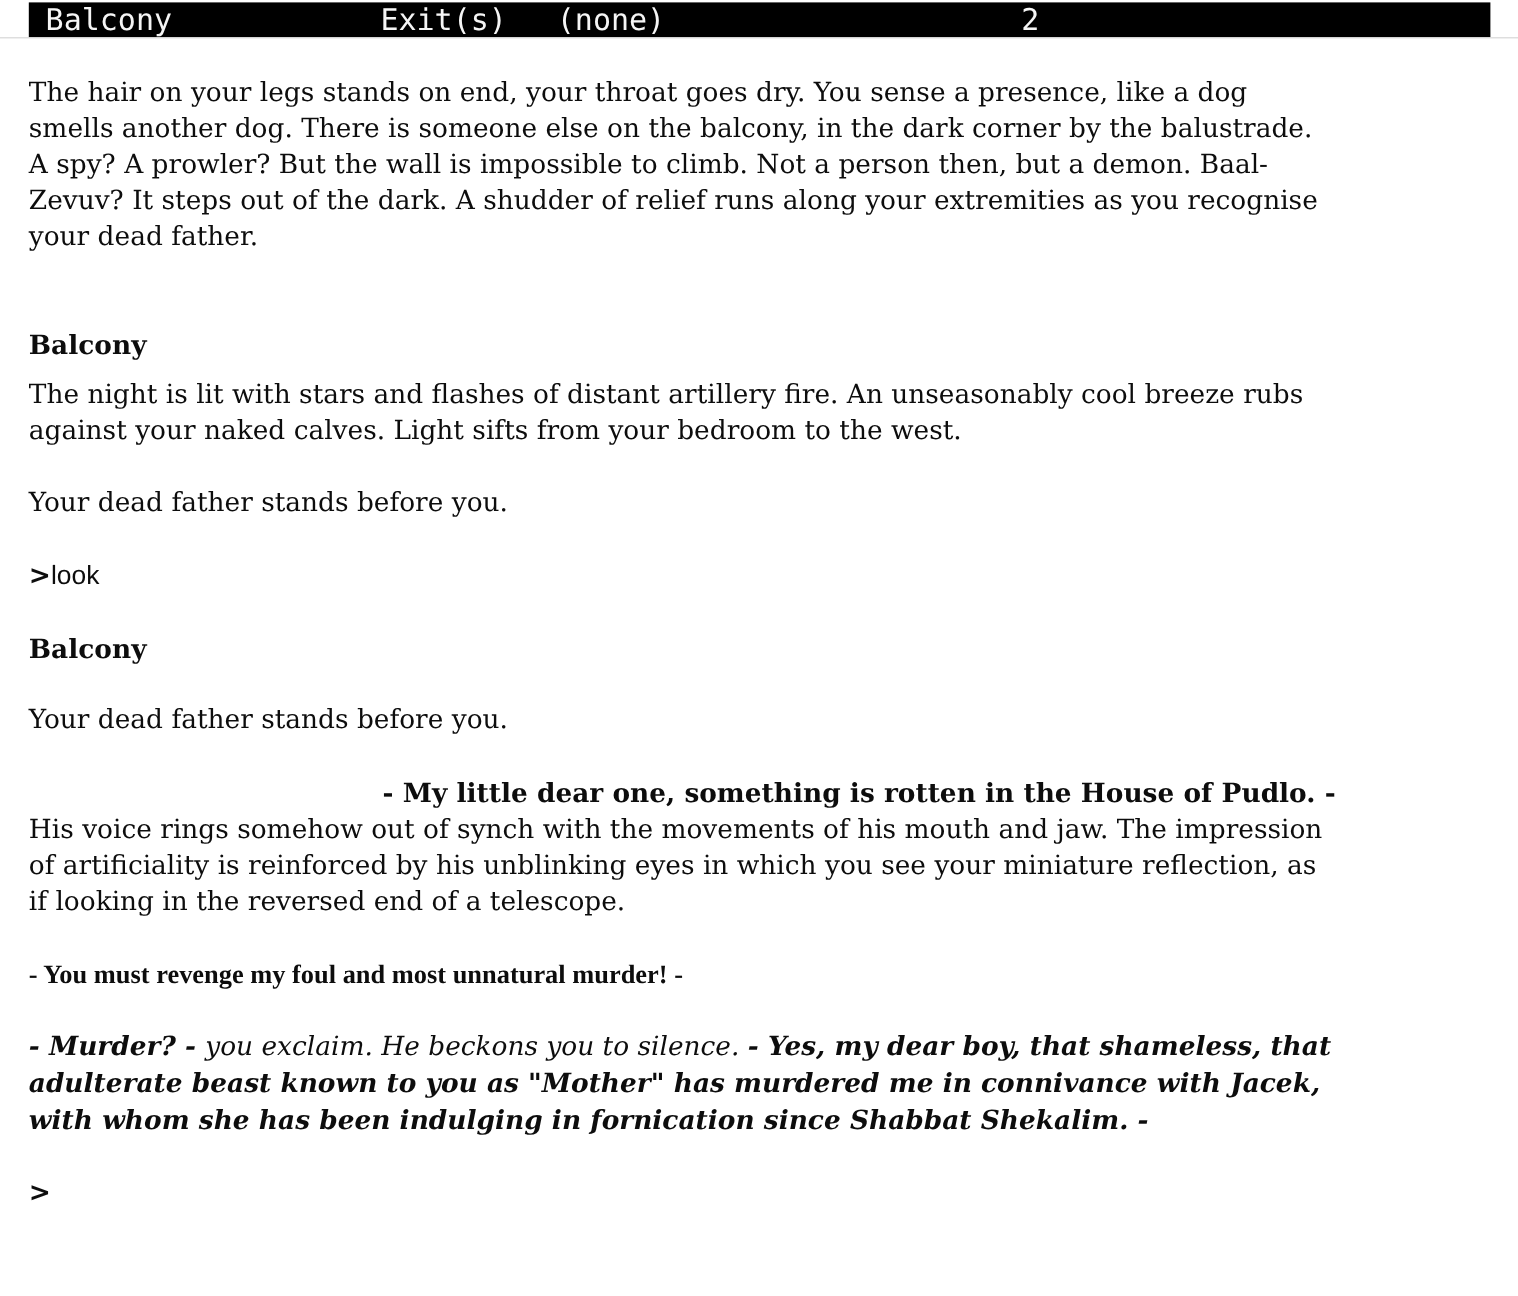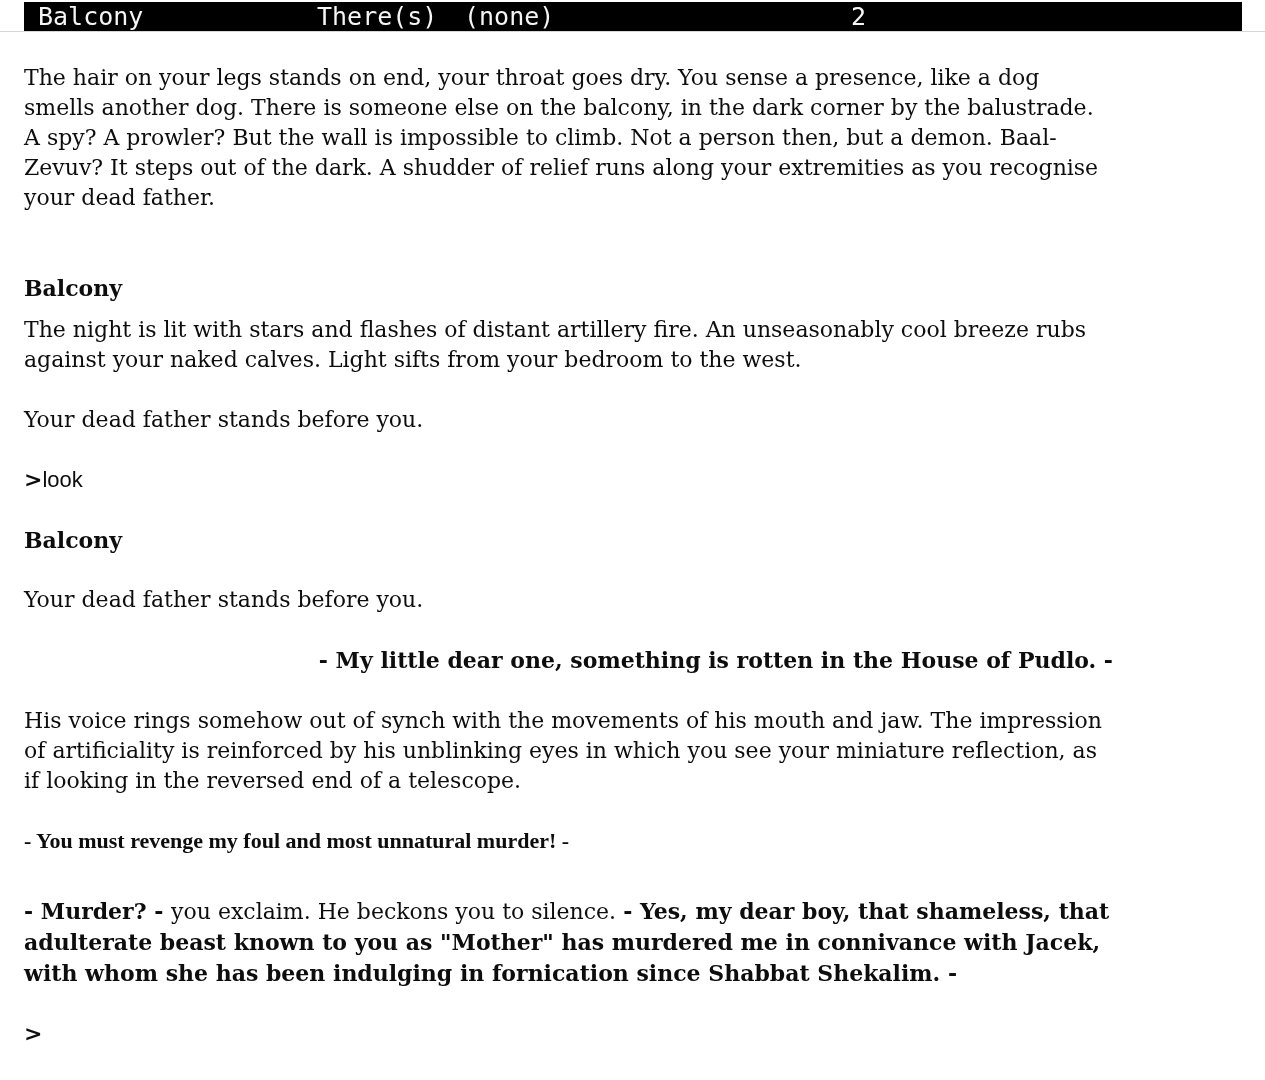--- a/index.html
+++ b/index.html
@@ -61,36 +61,36 @@
   }
   .command-text { font-family: Liberation Sans, sans-serif; }
   .input-line { margin-top: 30px; }
   .input-area { display: inline-block; min-width: 600px; }
 </style>
 </head>
 <body>
 
 <div class="status-bar">
   <span class="sb-room">Balcony</span>
-  <span class="sb-exits-label">There(s)</span>
+  <span class="sb-exits-label">Exit(s)</span>
   <span class="sb-exits-value">(none)</span>
   <span class="sb-turns">2</span>
 </div>
 <div class="bar-hairline"></div>
 
 <div class="main">
   <div id="transcript">
       <div class="block para" style="margin-top: 30px;"><span>The hair on your legs stands on end, your throat goes dry. You sense a presence, like a dog smells another dog. There is someone else on the balcony, in the dark corner by the balustrade. A spy? A prowler? But the wall is impossible to climb. Not a person then, but a demon. Baal-Zevuv? It steps out of the dark. A shudder of relief runs along your extremities as you recognise your dead father.</span></div>
       <div class="block heading" style="margin-top: 60px;"><span class="seg-bold">Balcony</span></div>
       <div class="block para" style="margin-top: 12px;"><span>The night is lit with stars and flashes of distant artillery fire. An unseasonably cool breeze rubs against your naked calves. Light sifts from your bedroom to the west.</span></div>
       <div class="block para" style="margin-top: 30px;"><span>Your dead father stands before you.</span></div>
       <div class="block command" style="margin-top: 30px;"><span class="prompt-char">&gt;</span><span class="command-text">look</span></div>
       <div class="block heading" style="margin-top: 30px;"><span class="seg-bold">Balcony</span></div>
       <div class="block para" style="margin-top: 30px;"><span>Your dead father stands before you.</span></div>
       <div class="block para" style="margin-top: 30px; text-align: right;"><span class="seg-bold">- My little dear one, something is rotten in the House of Pudlo. -</span></div>
-      <div class="block para" style="margin-top: 30px;"><span>His voice rings somehow out of synch with the movements of his mouth and jaw. The impression of artificiality is reinforced by his unblinking eyes in which you see your miniature reflection, as if looking in the reversed end of a telescope.</span></div>
+      <div class="block para" style=""><span>His voice rings somehow out of synch with the movements of his mouth and jaw. The impression of artificiality is reinforced by his unblinking eyes in which you see your miniature reflection, as if looking in the reversed end of a telescope.</span></div>
       <div class="block para" style="margin-top: 30px; font-family: Liberation Serif, serif;"><span class="seg-bold">- You must revenge my foul and most unnatural murder! -</span></div>
-      <div class="block para" style="margin-top: 40px;"><span class="seg-bold">- Murder? - </span><span>you exclaim. He beckons you to silence. </span><span class="seg-bold">- Yes, my dear boy, that shameless, that adulterate beast known to you as "Mother" has murdered me in connivance with Jacek, with whom she has been indulging in fornication since Shabbat Shekalim. -</span></div>
+      <div class="block para" style="margin-top: 30px; font-style: italic;"><span class="seg-bold">- Murder? - </span><span>you exclaim. He beckons you to silence. </span><span class="seg-bold">- Yes, my dear boy, that shameless, that adulterate beast known to you as "Mother" has murdered me in connivance with Jacek, with whom she has been indulging in fornication since Shabbat Shekalim. -</span></div>
     </div>
   <div class="input-line">
     <span class="prompt-char">&gt;</span><span class="input-area"></span>
   </div>
 </div>
 
 </body></html>

